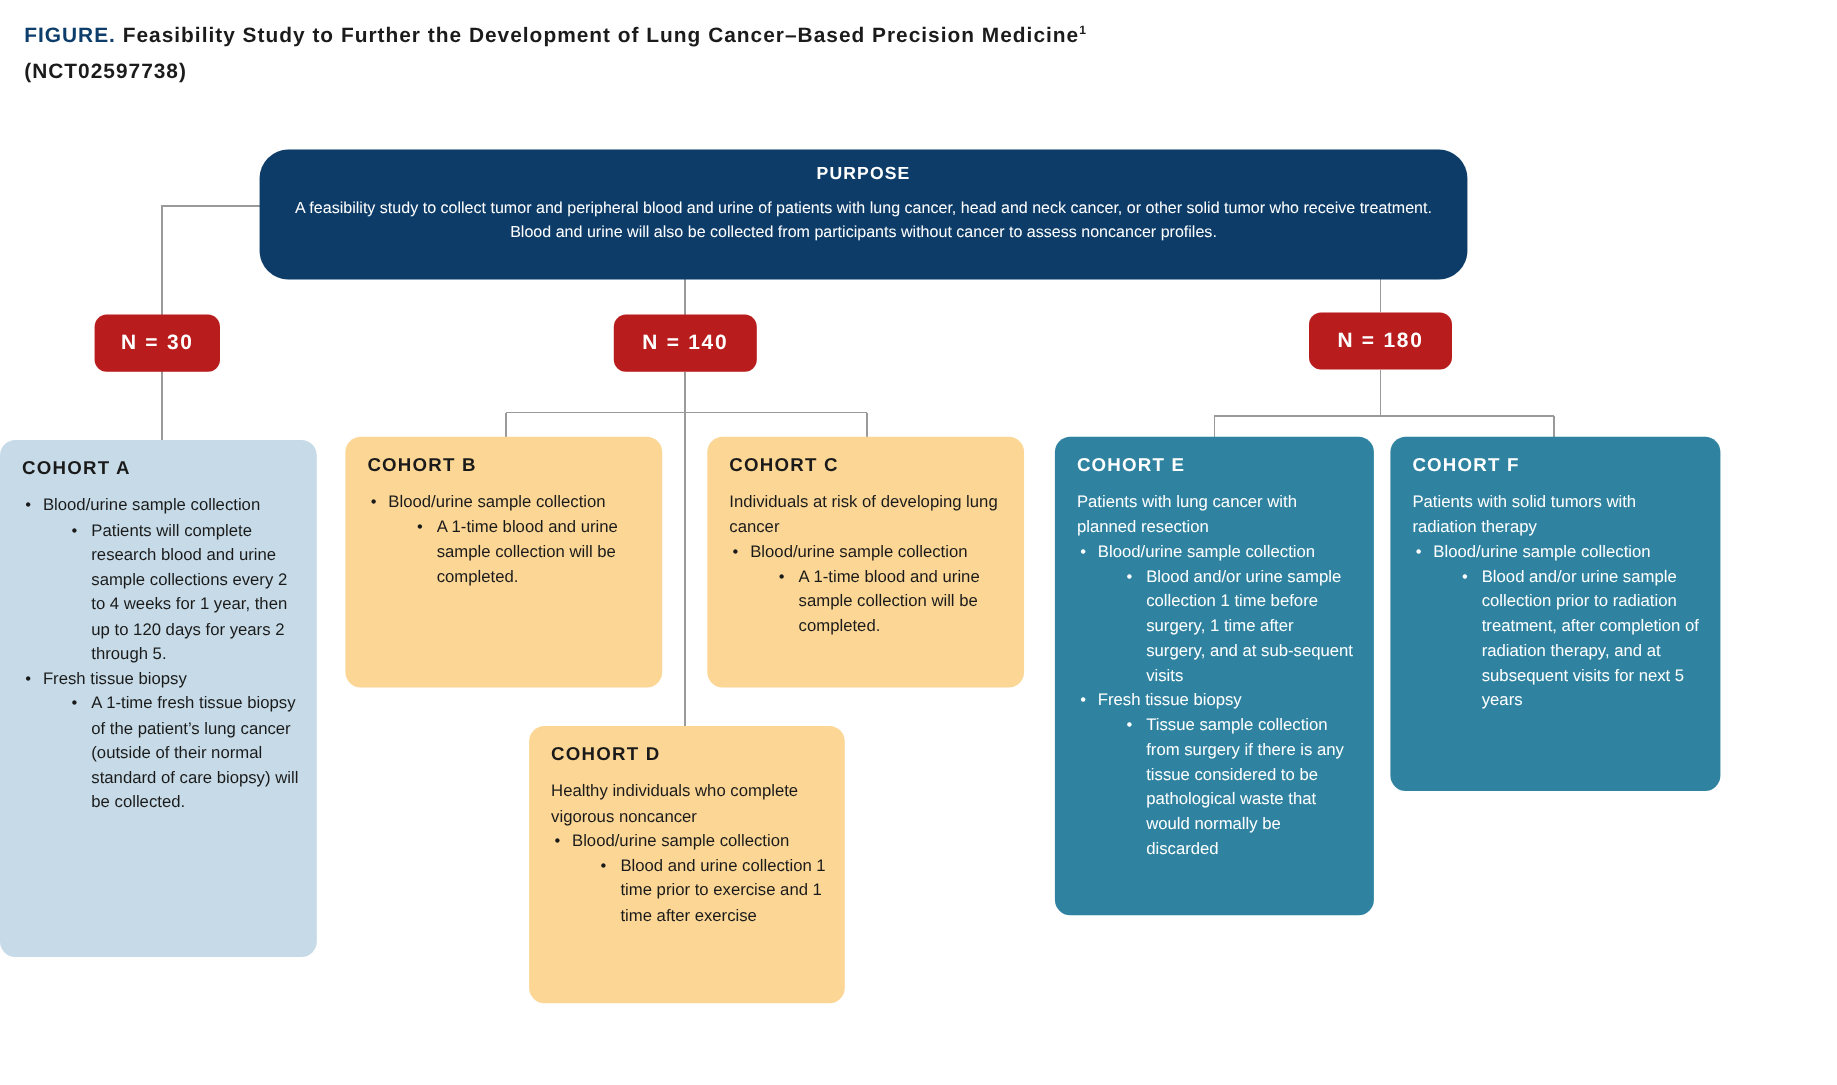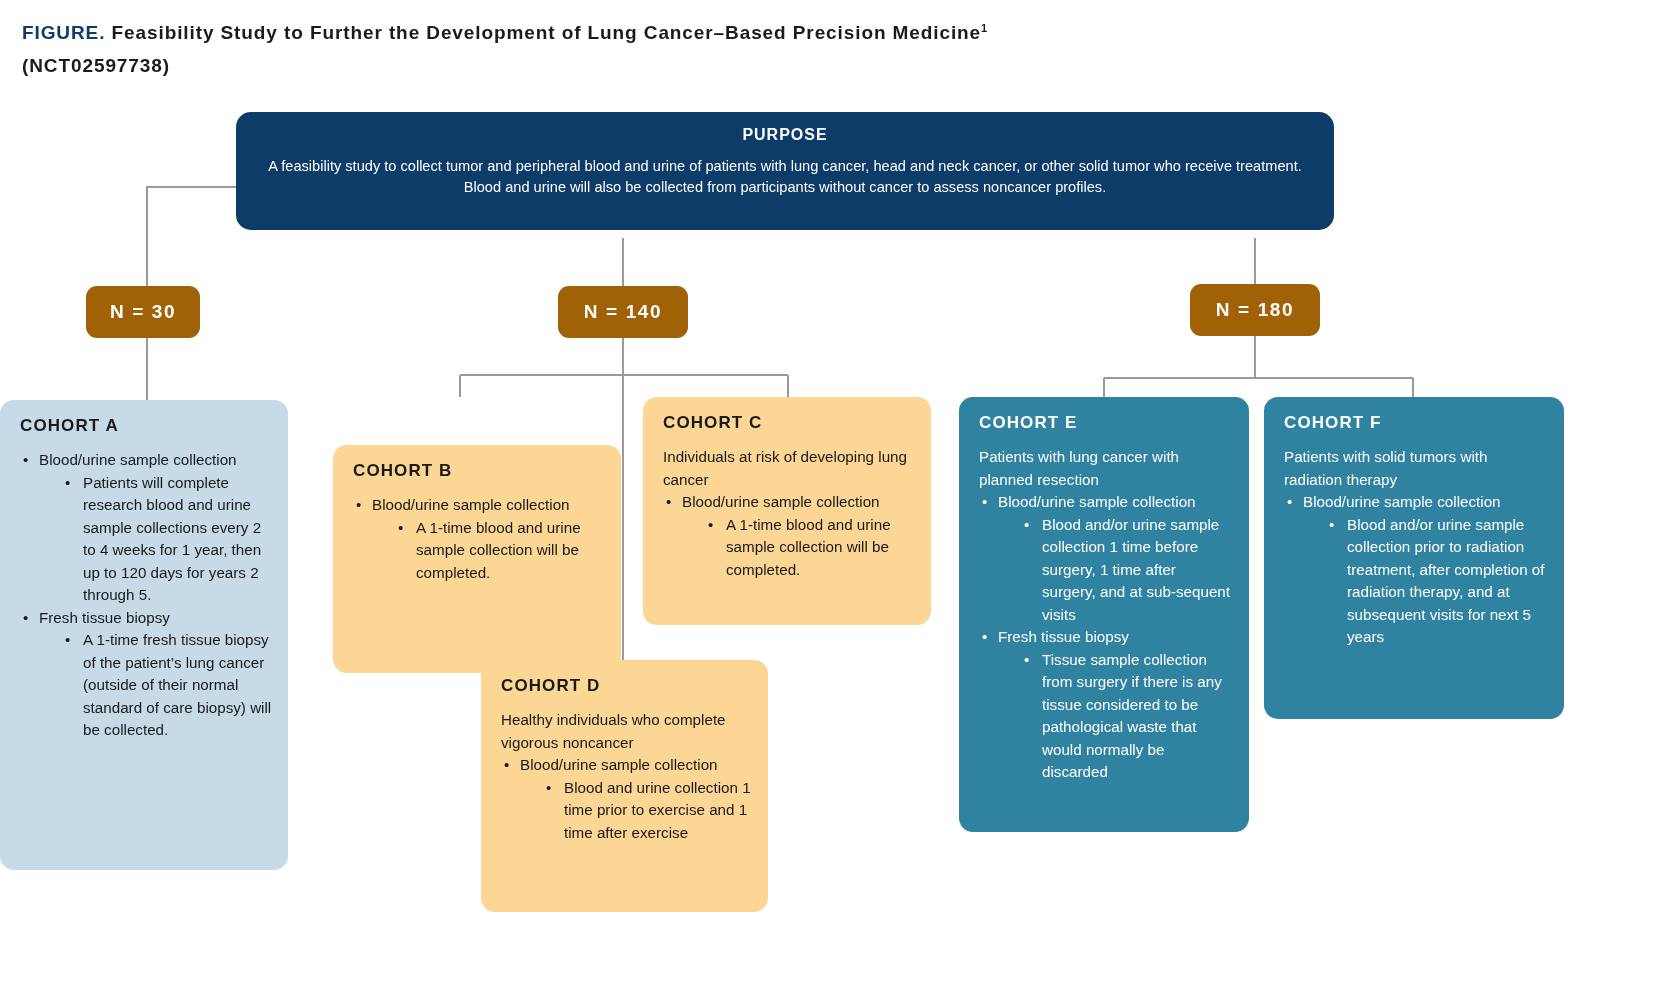--- a/index.html
+++ b/index.html
@@ -20,34 +20,34 @@
     color:#1b1b1b;
   }
   .caption .figlabel{color:#0d3d6b;}
   .caption sup{font-size:11px;vertical-align:super;letter-spacing:0;}
 
   
   #wires{position:absolute;left:0;top:0;width:1670px;height:986px;}
 
   
   .purpose{
-    position:absolute;left:236px;top:112px;width:1098px;height:118px;
-    background:#0d3c68;border-radius:15px;color:#ffffff;box-sizing:border-box;
+    position:absolute;left:236px;top:136px;width:1098px;height:118px;
+    background:#0d3c68;border-radius:26px;color:#ffffff;box-sizing:border-box;
     padding:14px 26px 0 26px;
   }
   .purpose .ptitle{
     text-align:center;font-size:16px;font-weight:bold;letter-spacing:1px;margin-bottom:12px;
   }
   .purpose .pbody{
     text-align:center;font-size:14.6px;line-height:21px;
   }
 
   
   .npill{
-    position:absolute;background:#a16207;border-radius:11px;color:#fff;
+    position:absolute;background:#b91c1c;border-radius:11px;color:#fff;
     display:flex;align-items:center;justify-content:center;
     font-size:19px;font-weight:bold;letter-spacing:1.6px;
   }
   #n30{left:86px;top:286px;width:114px;height:52px;}
   #n140{left:558px;top:286px;width:130px;height:52px;}
   #n180{left:1190px;top:284px;width:130px;height:52px;}
 
   
   .cohort{
     position:absolute;border-radius:14px;box-sizing:border-box;
@@ -67,21 +67,21 @@
   }
   .cohort ul.lvl2{margin-left:22px;}
   .cohort ul.lvl2 li{padding-left:22px;}
   .cohort ul.lvl2 li:before{left:4px;}
 
   .c-blue{background:#c6dbe7;color:#1a1a1a;}
   .c-gold{background:#fbd695;color:#1a1a1a;}
   .c-teal{background:#2f83a0;color:#ffffff;}
 
   #cohortA{left:0px;top:400px;width:288px;height:470px;}
-  #cohortB{left:333px;top:397px;width:288px;height:228px;margin-top:48px;}
+  #cohortB{left:314px;top:397px;width:288px;height:228px;}
   #cohortC{left:643px;top:397px;width:288px;height:228px;}
   #cohortD{left:481px;top:660px;width:287px;height:252px;}
   #cohortE{left:959px;top:397px;width:290px;height:435px;}
   #cohortF{left:1264px;top:397px;width:300px;height:322px;}
 </style>
 </head>
 <body>
 
 <div id="stage">
 

